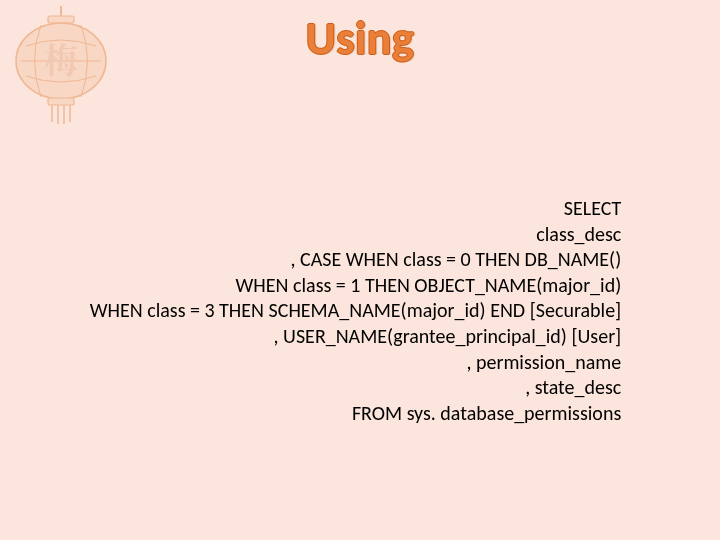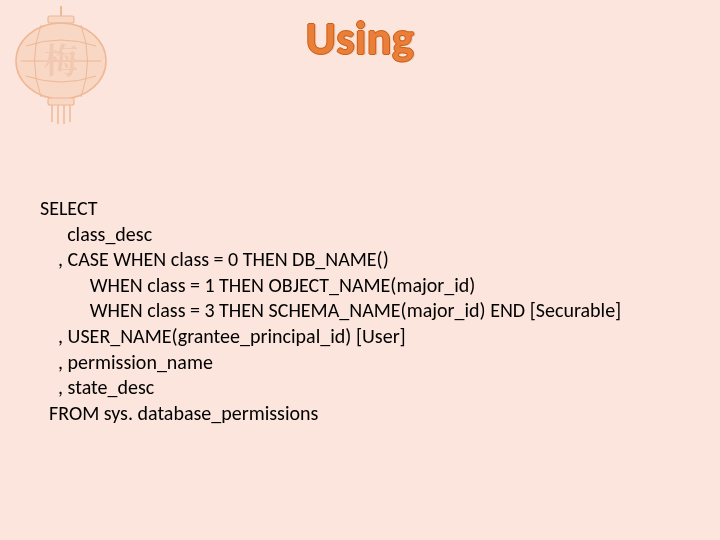--- a/index.html
+++ b/index.html
@@ -40,20 +40,21 @@
   }
   .code {
     position: absolute;
     top: 196px;
     left: 40px;
     font-size: 20px;
     line-height: 1.28;
     color: #000;
     white-space: pre;
     font-family: Calibri, "Segoe UI", Arial, sans-serif;
+    text-align: right;
   }
 </style>
 </head>
 <body>
 
 <svg class="lantern" viewBox="0 0 110 120">
   <line x1="55" y1="0" x2="55" y2="10" stroke="#f0b793" stroke-width="2"></line>
   <rect x="42" y="10" width="26" height="7" rx="2" fill="#f8d7c5" stroke="#f0b793" stroke-width="1.2"></rect>
   <ellipse cx="55" cy="55" rx="45" ry="38" fill="#f8d7c5" stroke="#f0b793" stroke-width="1.5"></ellipse>
   <path d="M20 40 Q55 28 90 40" fill="none" stroke="#f0b793" stroke-width="1"></path>

